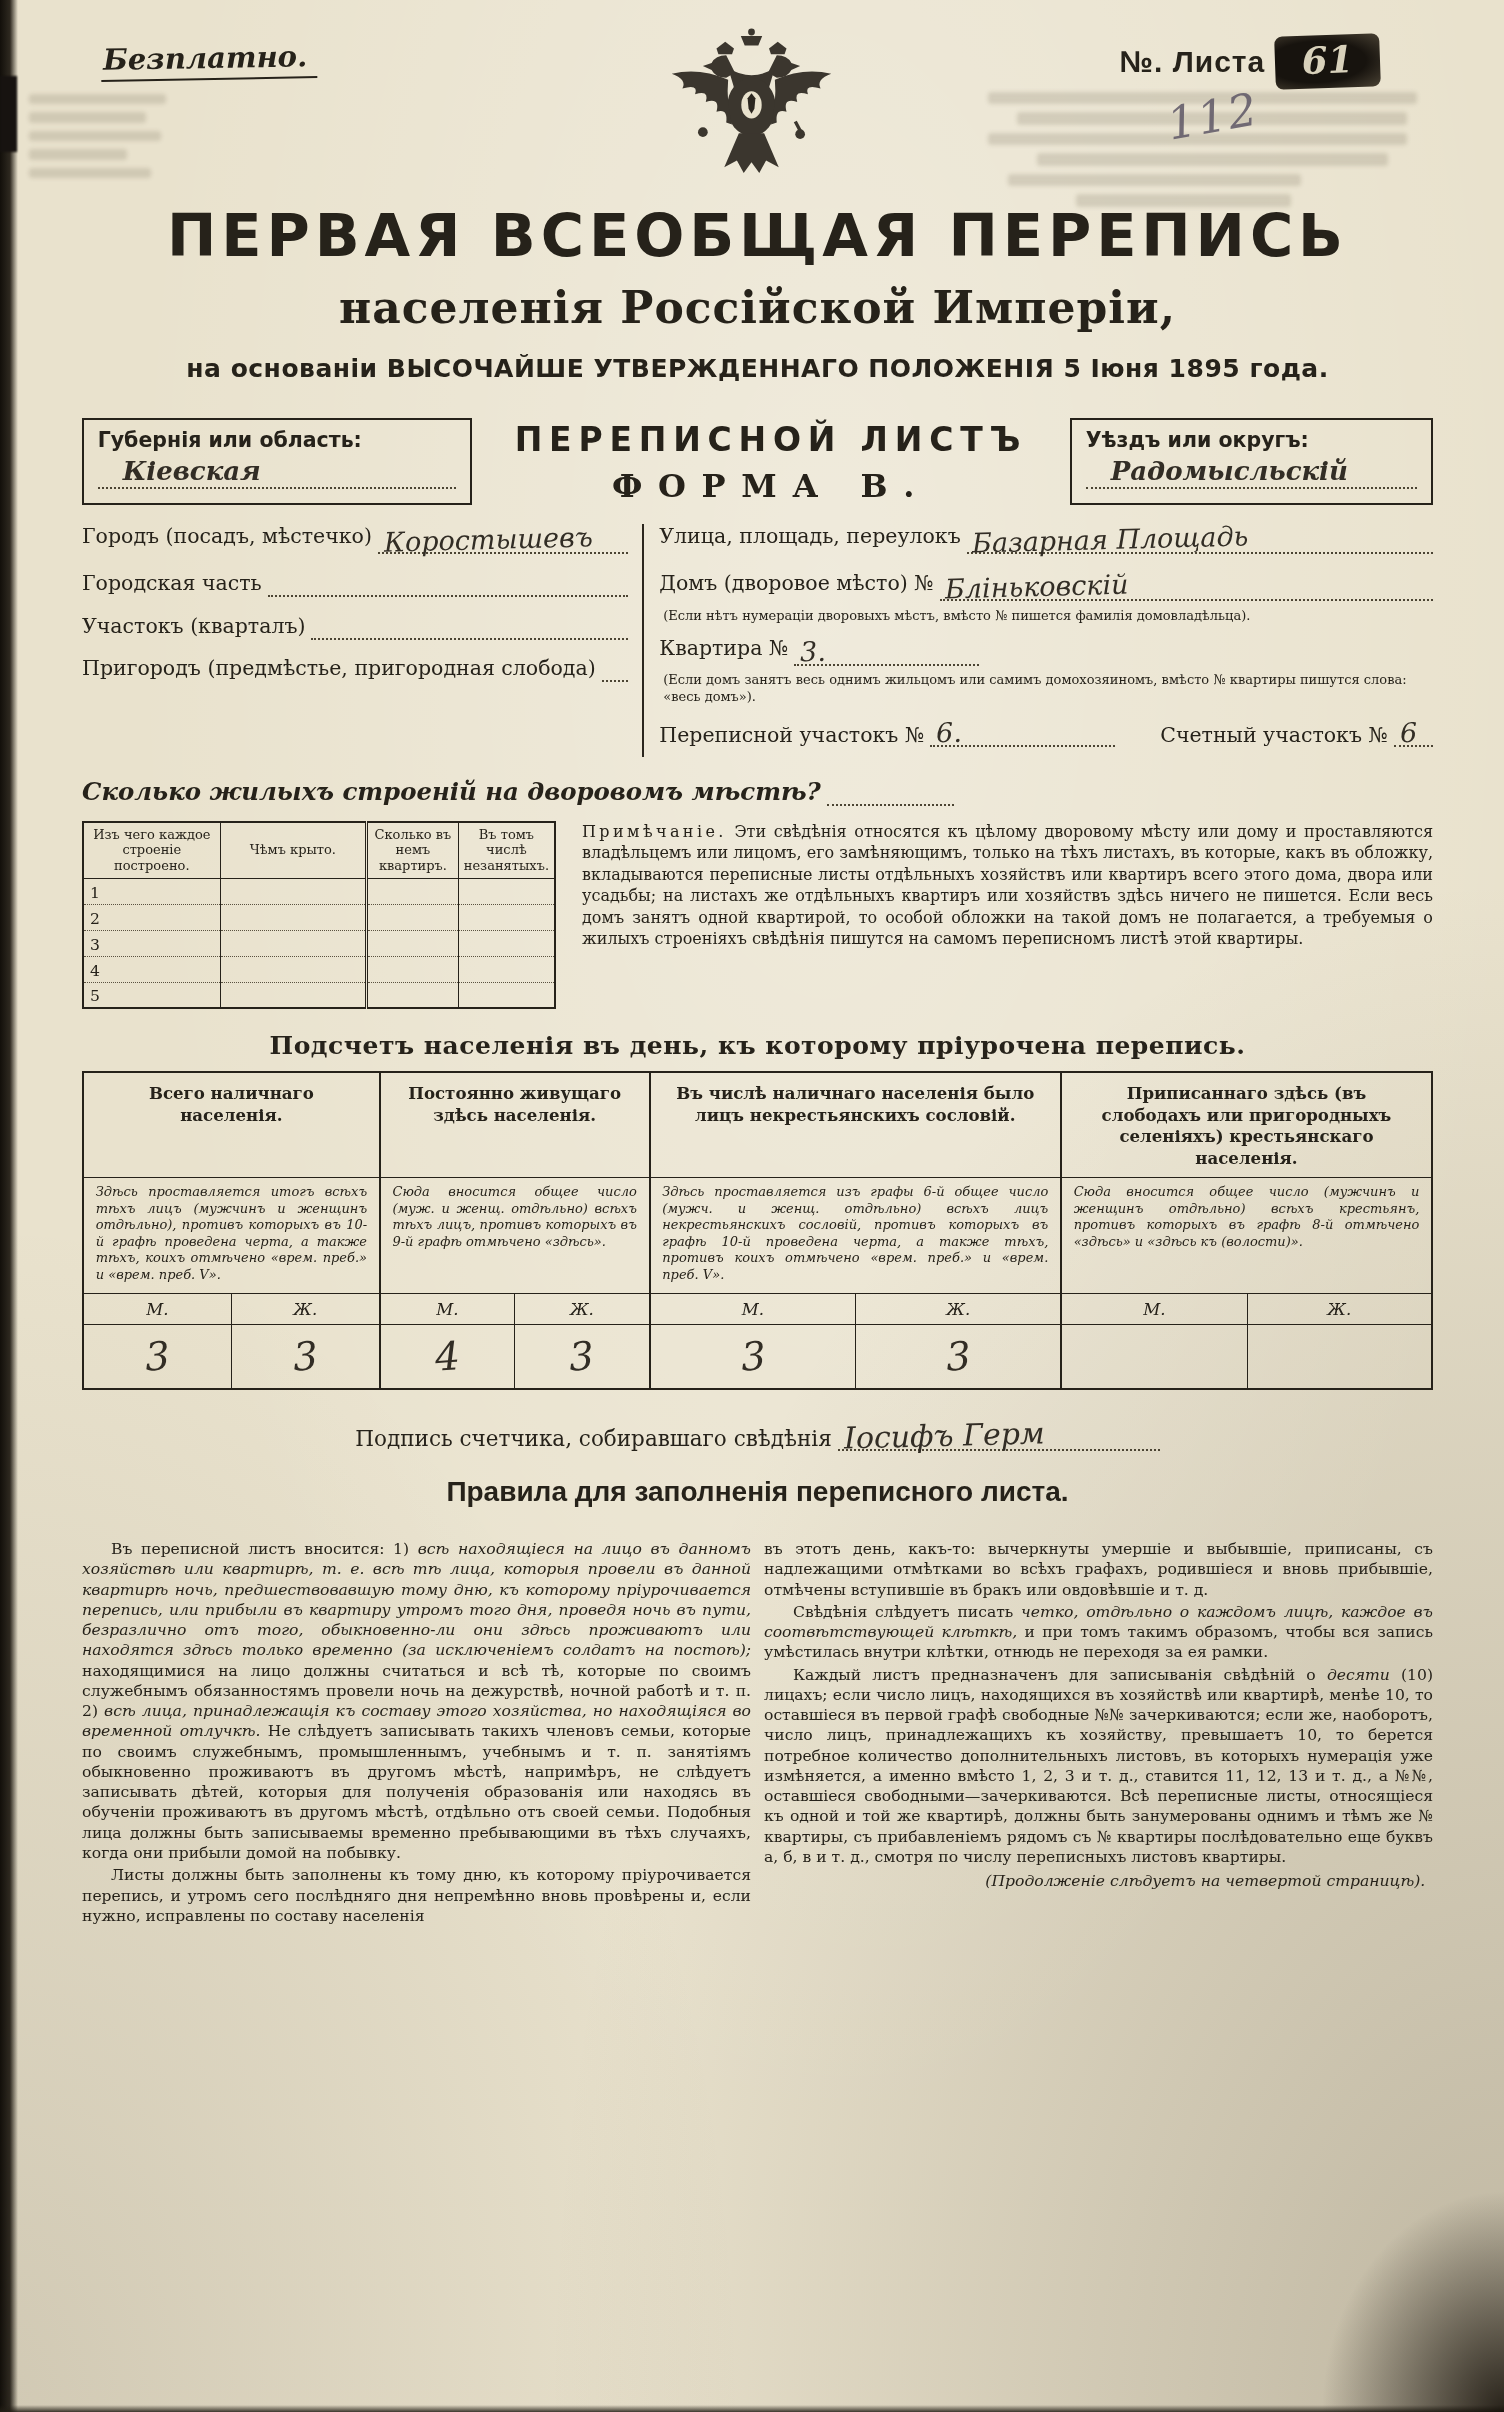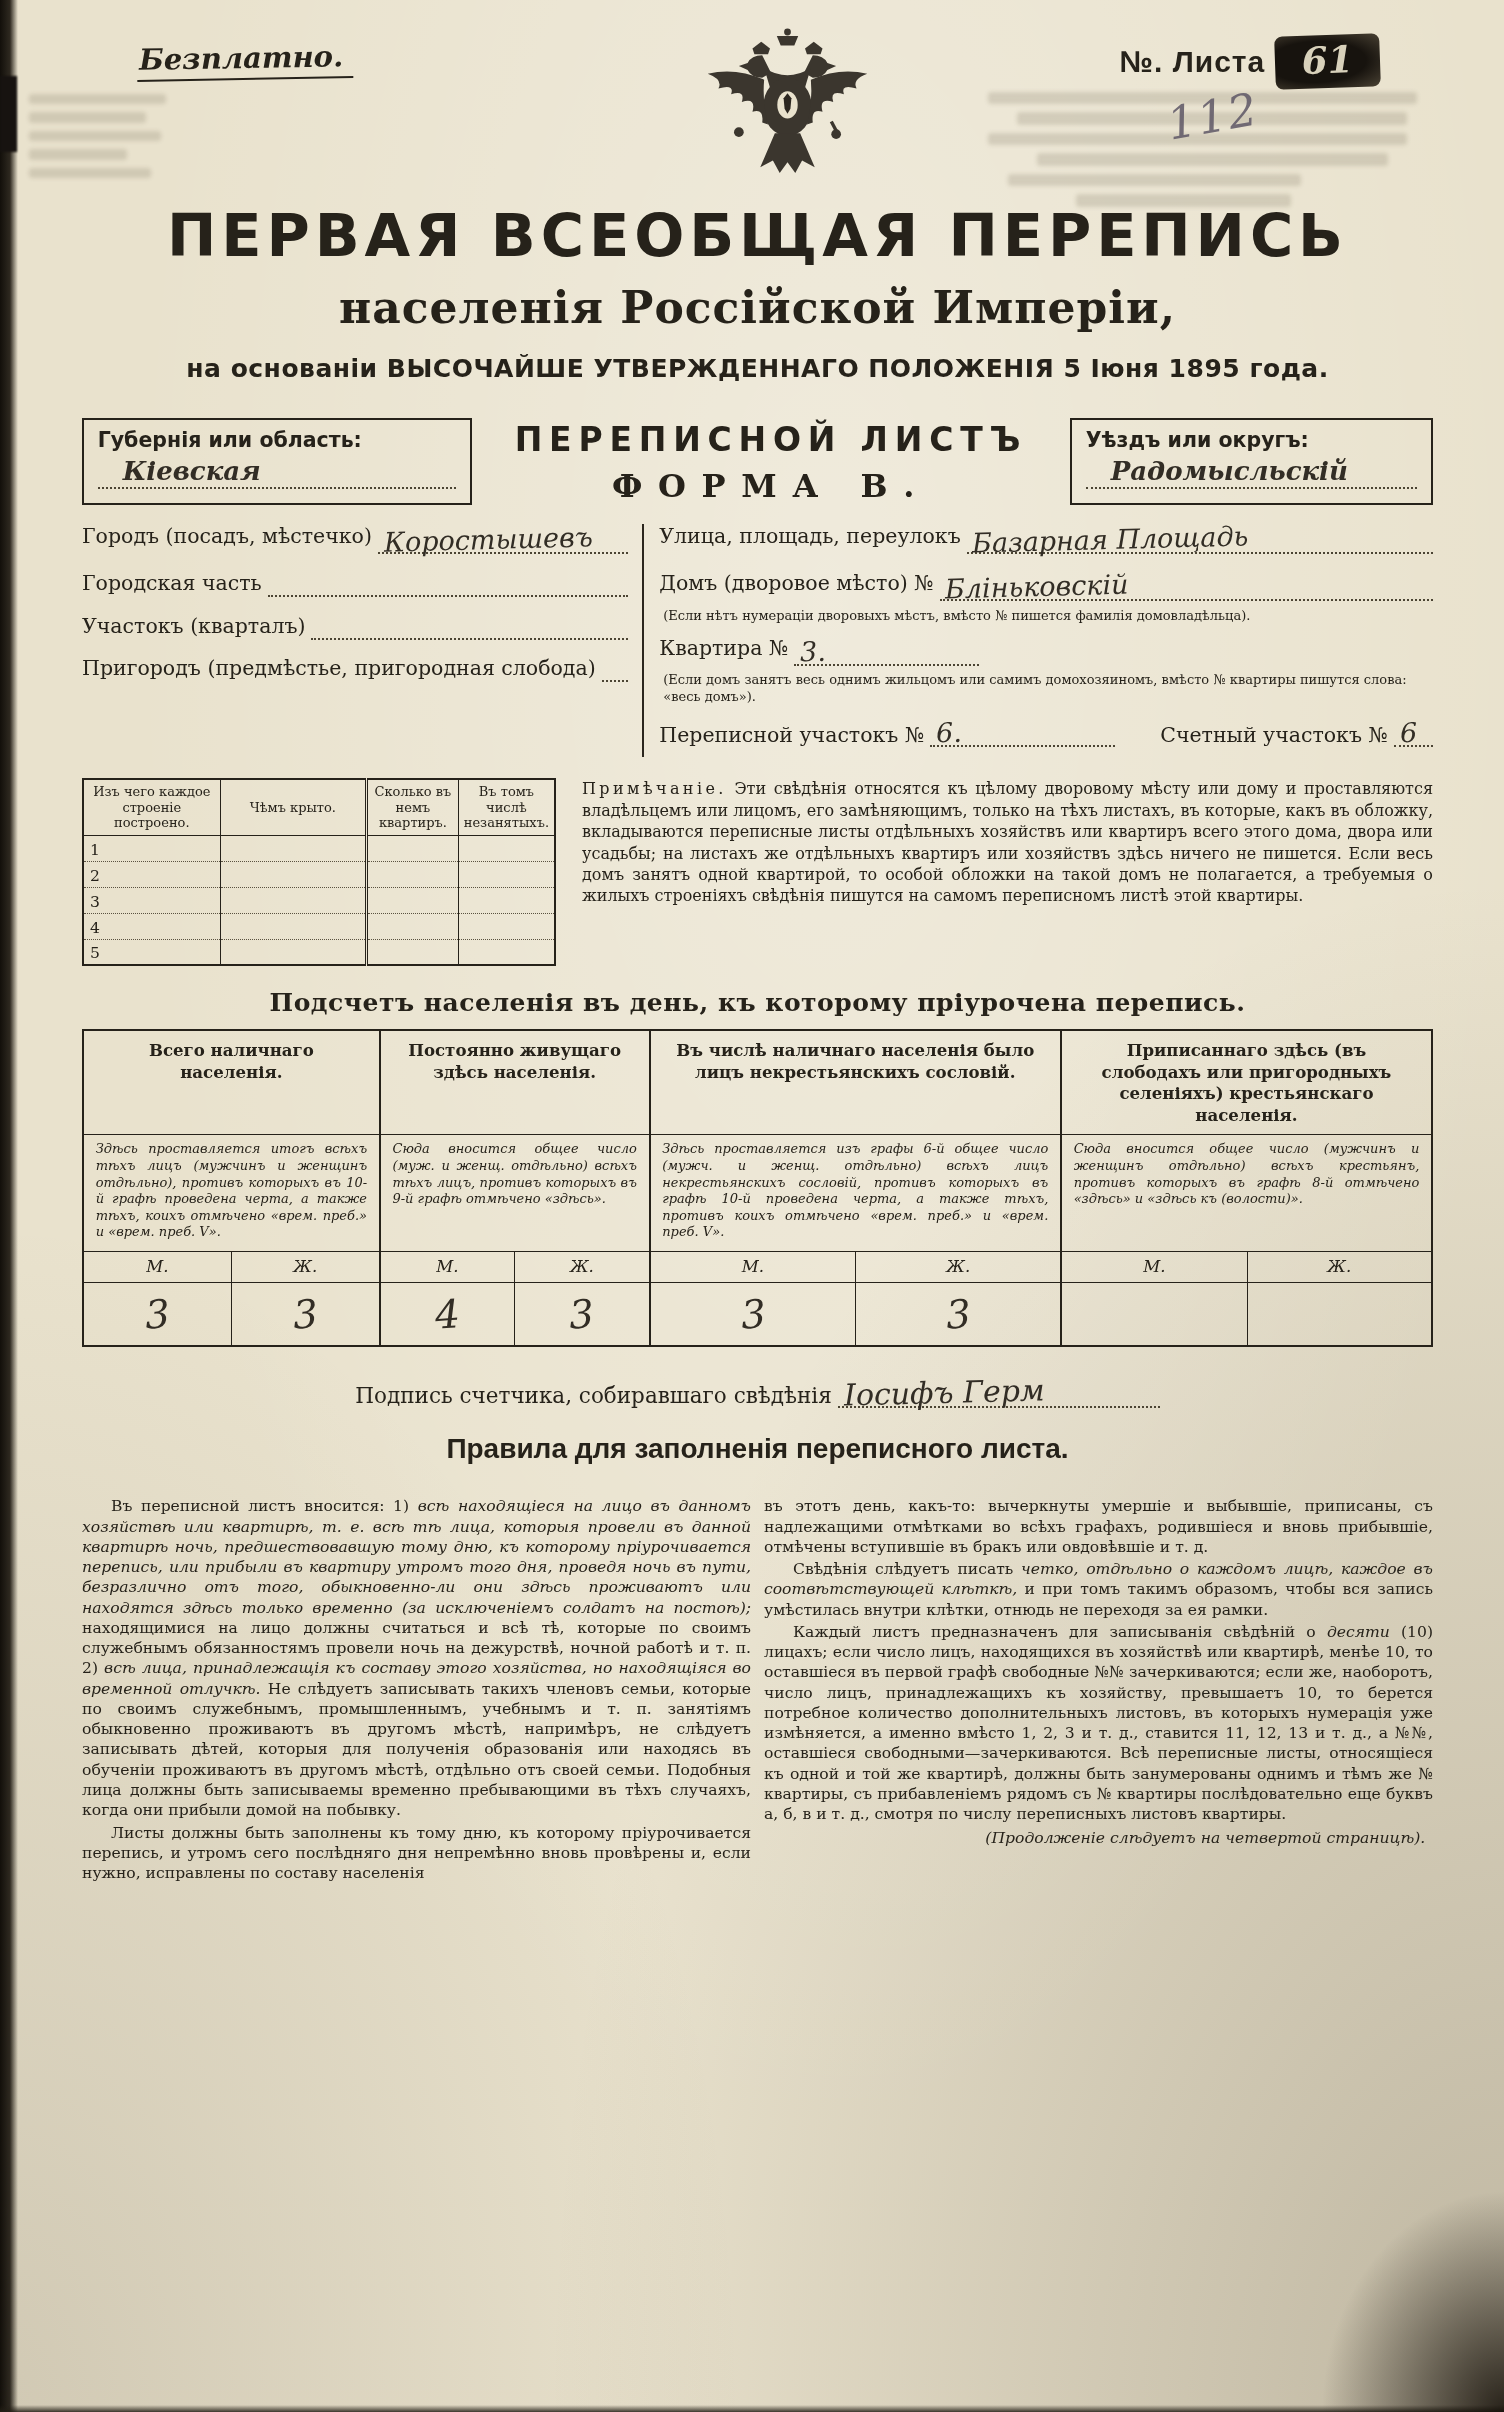--- a/index.html
+++ b/index.html
@@ -28,21 +28,21 @@
   .bleed-r .bar:nth-child(3){width:419px;} .bleed-r .bar:nth-child(4){width:351px; margin-left:49px;}
   .bleed-r .bar:nth-child(5){width:293px; margin-left:19.5px;} .bleed-r .bar:nth-child(6){width:215px; margin-left:88px;}
   .bleed-l { left:29px; top:86px; width:156px; }
   .bleed-l .bar { height:10.7px; }
   .bleed-l .bar:nth-child(1){width:137px;} .bleed-l .bar:nth-child(2){width:117px;}
   .bleed-l .bar:nth-child(3){width:132px;} .bleed-l .bar:nth-child(4){width:98px;}
   .bleed-l .bar:nth-child(5){width:122px;}
   
   .hw { font-family:"DejaVu Serif", serif; font-style:italic; color:#322d25; }
   
-  .hdr { position:relative; height:195px;margin-left:36px; }
+  .hdr { position:relative; height:195px; }
   .free-label { position:absolute; left:101px; top:41px; font-size:29px; font-style:italic; font-weight:bold;
     border-bottom:2.9px solid #26221a; padding:0 9.8px 2.9px 2px; transform:rotate(-1deg); }
   .eagle { position:absolute; left:662px; top:25px; }
   .sheet-no { position:absolute; right:125px; top:35px; display:flex; align-items:center; gap:9.8px; }
   .sheet-no-label { font-family:Liberation Sans, sans-serif; font-weight:bold; font-size:30px; letter-spacing:1px; }
   .smudge { display:inline-block; width:105px; height:53px; border-radius:7.8px; transform:rotate(-2deg);
     background:radial-gradient(ellipse at 40% 50%, #17130e 55%, #4a4234 100%); text-align:center; }
   .smudge .hw { color:#d8d1bb; font-size:37px; line-height:51px; font-weight:bold; }
   .pencil { position:absolute; right:246px; top:90px; font-size:45px; color:#5e5766; opacity:.85;
     transform:rotate(-10deg); letter-spacing:2px; }
@@ -243,20 +243,24 @@
             <span class="fill short"><span class="hw">6.</span></span>
           </span>
           <span class="sub">
             <span class="lbl">Счетный участокъ №</span>
             <span class="fill"><span class="hw">6</span></span>
           </span>
         </div>
       </div>
     </div>
 
+    <div class="question">
+      <span>Сколько жилыхъ строеній на дворовомъ мѣстѣ?</span>
+      <span class="fill"></span>
+    </div>
 
     <div class="bld-row">
       <table class="bld-table">
         <colgroup>
             <col style="width:138px">
             <col style="width:148px">
             <col style="width:92px">
             <col style="width:96px">
           </colgroup>
         <thead>

